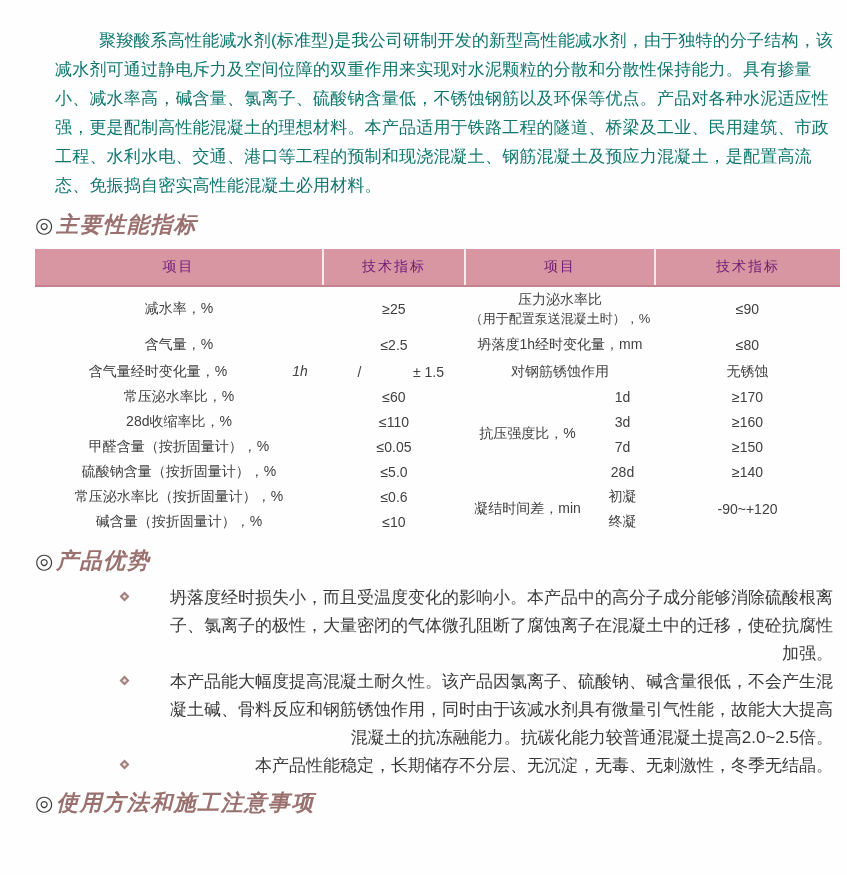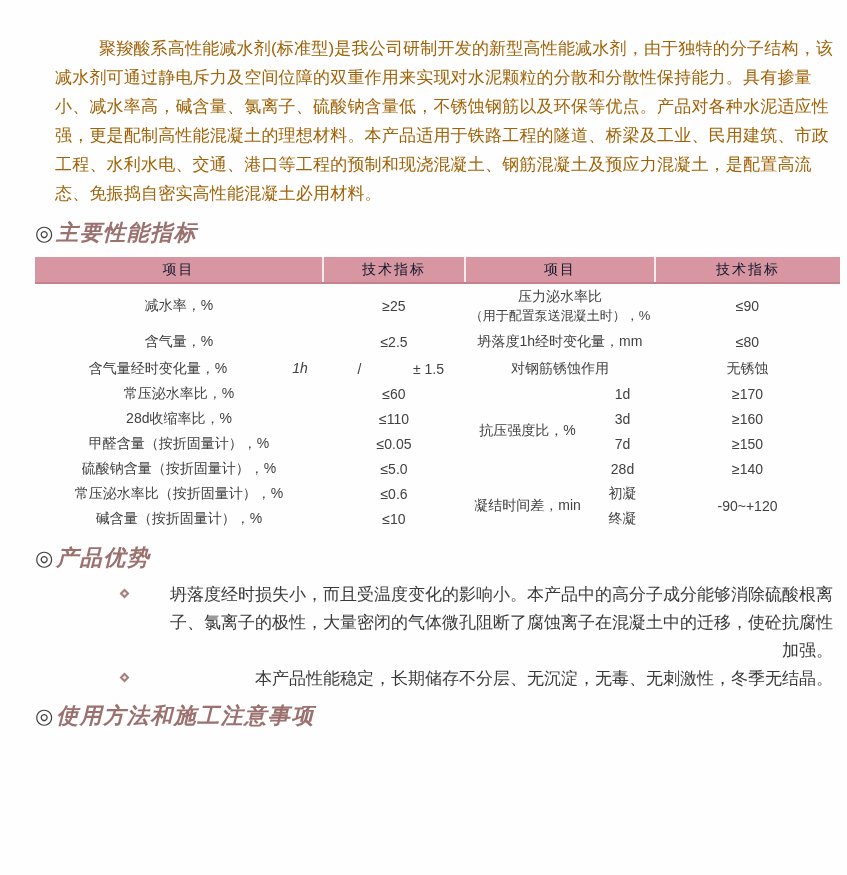--- a/index.html
+++ b/index.html
@@ -13,26 +13,26 @@
   *{box-sizing:border-box;}
   html,body{margin:0;padding:0;}
   body{
     width:847px;height:875px;overflow:hidden;
     background:#fefefe;
     font-family:"Liberation Sans","DejaVu Sans",sans-serif;
     color:var(--body-text);
     padding:26px 8px 0 35px;
   }
   .intro{
-    margin:8px 0 0 20px;
+    margin:0 0 0 20px;
     width:784px;
     font-size:17px;
     line-height:29px;
     text-indent:44px;
-    color:#a16207;
+    color:#0f766e;
     letter-spacing:.2px;
   }
   .section-heading{
     margin:10px 0 0 0;
     font-size:22px;
     line-height:30px;
     font-weight:bold;
     color:var(--heading-color);
     letter-spacing:1.5px;
     font-style:italic;
@@ -48,24 +48,24 @@
   .perf-table{
     margin-top:9px;
     width:805px;
     border-collapse:collapse;
     table-layout:fixed;
     font-size:14px;
     color:var(--table-text);
   }
   .perf-table th{
     background:var(--header-bg);
-    color:#0f172a;
+    color:#701a75;
     font-weight:normal;
     font-size:14px;
-    height:26px;
+    height:37px;
     padding:0;
     border-right:2px solid rgba(255,255,255,.8);
     border-bottom:2px solid var(--header-border);
     letter-spacing:2px;
   }
   .perf-table th:last-child{border-right:none;}
   .perf-table td{
     text-align:center;
     vertical-align:middle;
     padding:1px 2px;
@@ -206,20 +206,24 @@
     <span class="marker">◎</span><span>产品优势</span>
   </h2>
 
   <div class="bullet-group">
     <div class="bullet-item">
       <span class="diamond"></span>
       <span>坍落度经时损失小，而且受温度变化的影响小。本产品中的高分子成分能够消除硫酸根离子、氯离子的极性，大量密闭的气体微孔阻断了腐蚀离子在混凝土中的迁移，使砼抗腐性加强。</span>
     </div>
     <div class="bullet-item">
       <span class="diamond"></span>
+      <span>本产品能大幅度提高混凝土耐久性。该产品因氯离子、硫酸钠、碱含量很低，不会产生混凝土碱、骨料反应和钢筋锈蚀作用，同时由于该减水剂具有微量引气性能，故能大大提高混凝土的抗冻融能力。抗碳化能力较普通混凝土提高2.0~2.5倍。</span>
+    </div>
+    <div class="bullet-item">
+      <span class="diamond"></span>
       <span>本产品性能稳定，长期储存不分层、无沉淀，无毒、无刺激性，冬季无结晶。</span>
     </div>
   </div>
 
   <h2 class="section-heading mt8">
     <span class="marker">◎</span><span>使用方法和施工注意事项</span>
   </h2>
 
 
   <h2 class="section-heading mt6">

